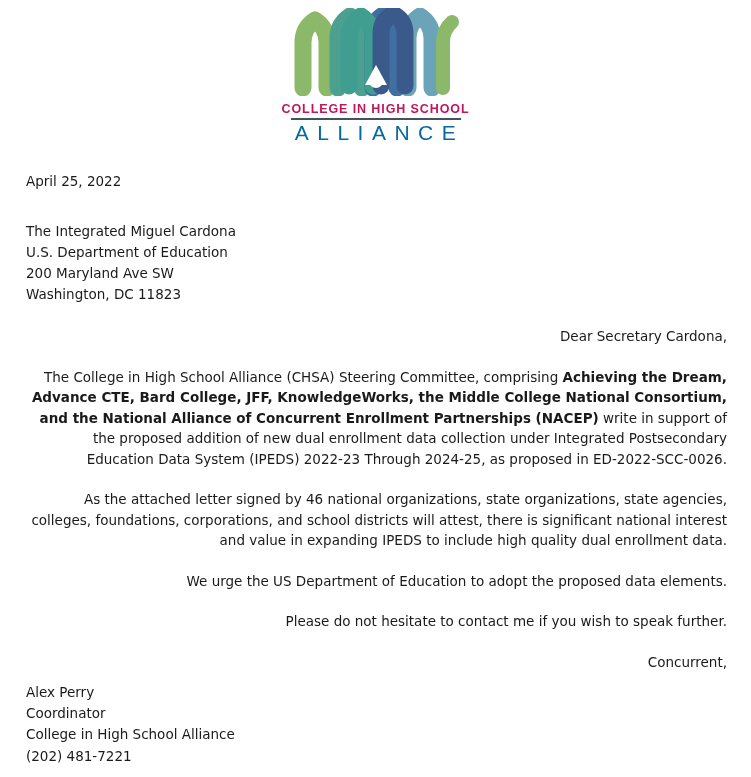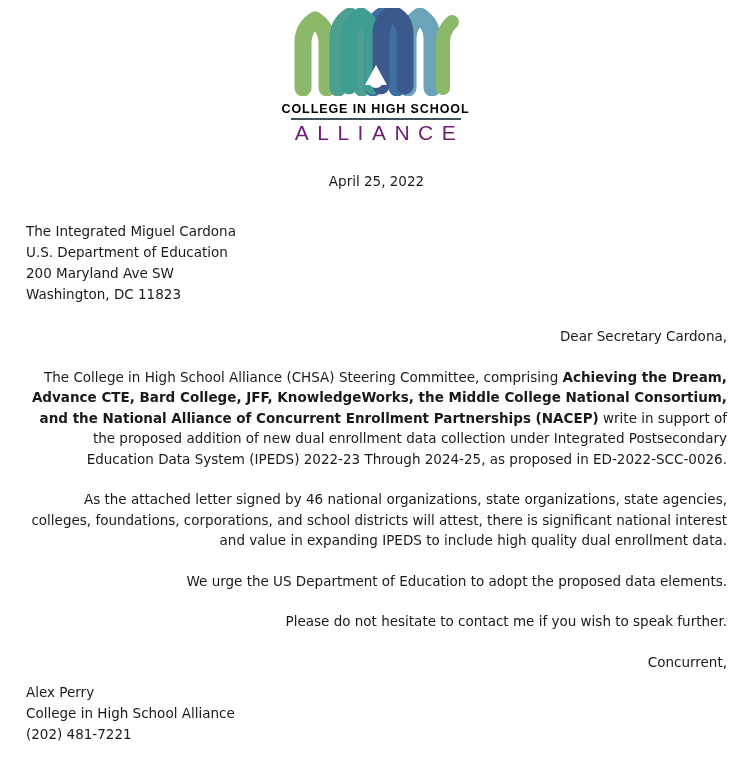--- a/index.html
+++ b/index.html
@@ -39,46 +39,46 @@
     margin-top: 6px;
     display: flex;
     flex-direction: column;
     align-items: center;
   }
   .logo-line1 {
     font-family: "Liberation Sans", sans-serif;
     font-size: 12.5px;
     font-weight: bold;
     letter-spacing: 0.9px;
-    color: #000000;
+    color: #be185d;
   }
   .logo-line2 {
     font-family: "Liberation Sans", sans-serif;
     font-size: 21px;
     font-weight: 300;
     letter-spacing: 8.5px;
-    color: #701a75;
+    color: #0369a1;
     margin-top: 1px;
     padding-left: 8px;
   }
   .logo-rule {
     width: 170px;
     height: 1.5px;
     background: #44525f;
     margin-top: 2px;
   }
 
   
   .letter {
     padding: 0 24px 0 26px;
     font-size: 13.5px;
     line-height: 1.52;
   }
   .date {
-    text-align: center;
+    text-align: left;
     margin-top: 26px;
     margin-bottom: 0;
     font-size: 13.5px;
   }
   .addr {
     margin-top: 30px;
   }
   .addr div {
     line-height: 1.56;
   }
@@ -147,19 +147,20 @@
     <p class="para">As the attached letter signed by 46 national organizations, state organizations, state agencies, colleges, foundations, corporations, and school districts will attest, there is significant national interest and value in expanding IPEDS to include high quality dual enrollment data.</p>
 
     <p class="para">We urge the US Department of Education to adopt the proposed data elements.</p>
 
     <p class="para">Please do not hesitate to contact me if you wish to speak further.</p>
 
     <p class="para">Concurrent,</p>
 
     <div class="sig-block">
       <div>Alex Perry</div>
+      <div>Coordinator</div>
       <div>College in High School Alliance</div>
       <div>(202) 481-7221</div>
 
     </div>
 
   </div>
 </div>
 
 </body></html>

